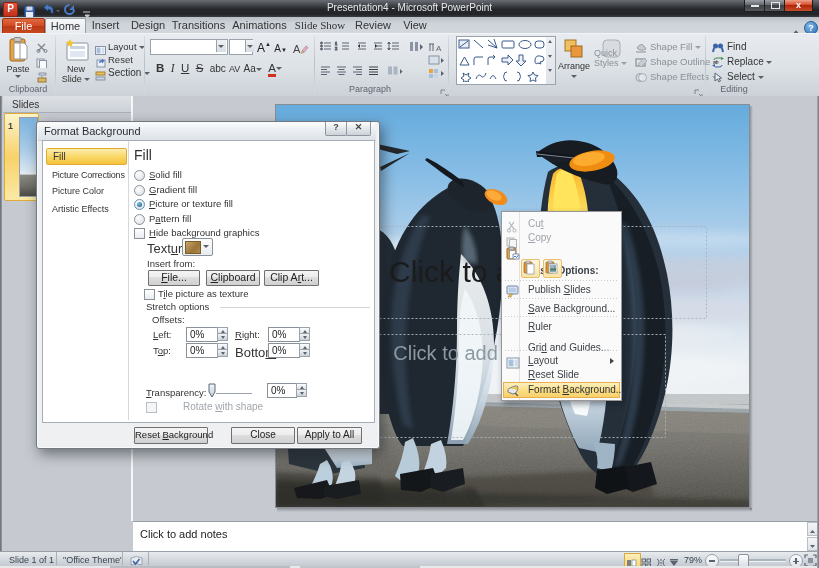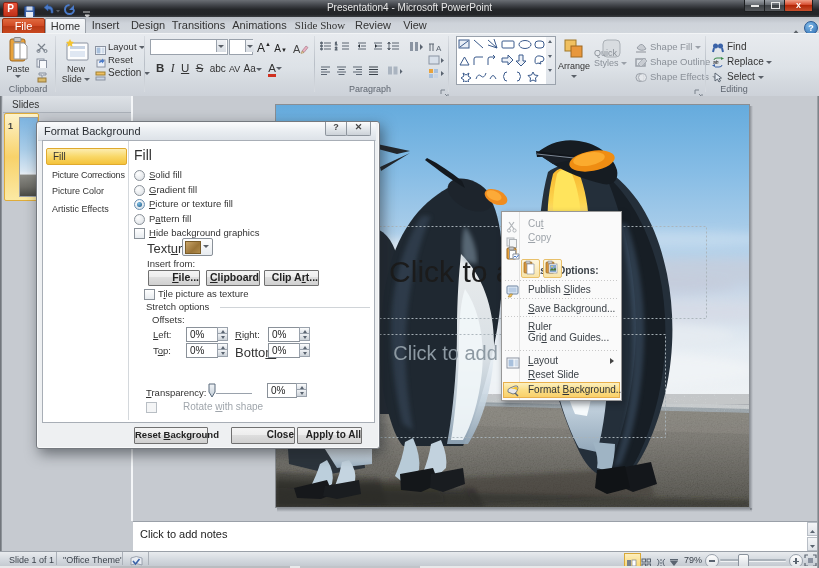--- a/index.html
+++ b/index.html
@@ -4,21 +4,21 @@
 <style>
 html,body{margin:0;padding:0;}
 body{width:819px;height:568px;overflow:hidden;font-family:"Liberation Sans",sans-serif;}
 .abs{position:absolute;}
 #app{position:relative;width:819px;height:568px;background:#c6cad0;overflow:hidden;font-family:"Liberation Sans",sans-serif;}
 .tab{position:absolute;top:19px;height:14px;font-size:11px;color:#333;text-align:center;white-space:nowrap;}
 .glab{position:absolute;top:84px;font-size:9px;color:#5f6670;text-align:center;}
 .vsep{position:absolute;top:36px;height:56px;width:1px;background:linear-gradient(#d8dce1,#b9bfc7,#d8dce1);}
 .btxt{font-size:9px;color:#333;white-space:nowrap;}
 .caret{display:inline-block;width:0;height:0;border-left:3px solid transparent;border-right:3px solid transparent;border-top:3px solid #5a6068;vertical-align:middle;}
-.win7btn{position:absolute;border:1px solid #707070;border-radius:1px;background:linear-gradient(#f4f4f4,#ededed 45%,#dedede 46%,#d0d0d0);font-size:10px;color:#222;text-align:right;white-space:nowrap;font-weight:bold;}
+.win7btn{position:absolute;border:1px solid #707070;border-radius:1px;background:linear-gradient(#f4f4f4,#ededed 45%,#dedede 46%,#d0d0d0);font-size:10px;color:#222;text-align:center;white-space:nowrap;}
 .mi{position:absolute;left:26px;font-size:10px;color:#3c4248;white-space:nowrap;}
 .mico{position:absolute;left:4px;width:16px;height:16px;}
 .msep{position:absolute;left:3px;right:3px;height:1px;background-image:linear-gradient(90deg,#c9c9c9 40%,transparent 40%);background-size:3px 1px;}
 u{text-decoration:underline;}
 </style>
 </head>
 <body>
 <div id="app">
 
 <div class="abs" style="left:0;top:0;width:819px;height:17px;background:linear-gradient(#6a6e74,#43464b 30%,#25272a 55%,#232528 85%,#3a3d41);"></div>
@@ -698,21 +698,21 @@
           <path d="M4 9 l-2 3 h3 l1.5-3z" fill="#f0c060" stroke="#a08030" stroke-width="0.6"></path>
         </svg></div>
   <div class="mi" style="top:72px;">Publish <u>S</u>lides</div>
   <div class="msep" style="top:86px;"></div>
 
   <div class="mi" style="top:91px;"><u>S</u>ave Background...</div>
   <div class="msep" style="top:104px;"></div>
 
   <div class="mi" style="top:109px;"><u>R</u>uler</div>
 
-  <div class="mi" style="top:120px;">Gri<u>d</u> and Guides...</div>
+  <div class="mi" style="top:130px;">Gri<u>d</u> and Guides...</div>
   <div class="msep" style="top:138px;"></div>
 
   <div class="mico" style="top:143px;"><svg width="14" height="12">
           <rect x="1" y="1" width="12" height="10" fill="#fff" stroke="#8a92a0"></rect>
           <rect x="2.5" y="2.5" width="5" height="7" fill="#a8c0dc"></rect>
           <rect x="8.5" y="2.5" width="3.5" height="7" fill="#d0dcea"></rect>
         </svg></div>
   <div class="mi" style="top:143px;"><u>L</u>ayout</div>
   <div class="abs" style="left:108px;top:146px;width:0;height:0;border-top:3.5px solid transparent;border-bottom:3.5px solid transparent;border-left:4px solid #444;"></div>
 

